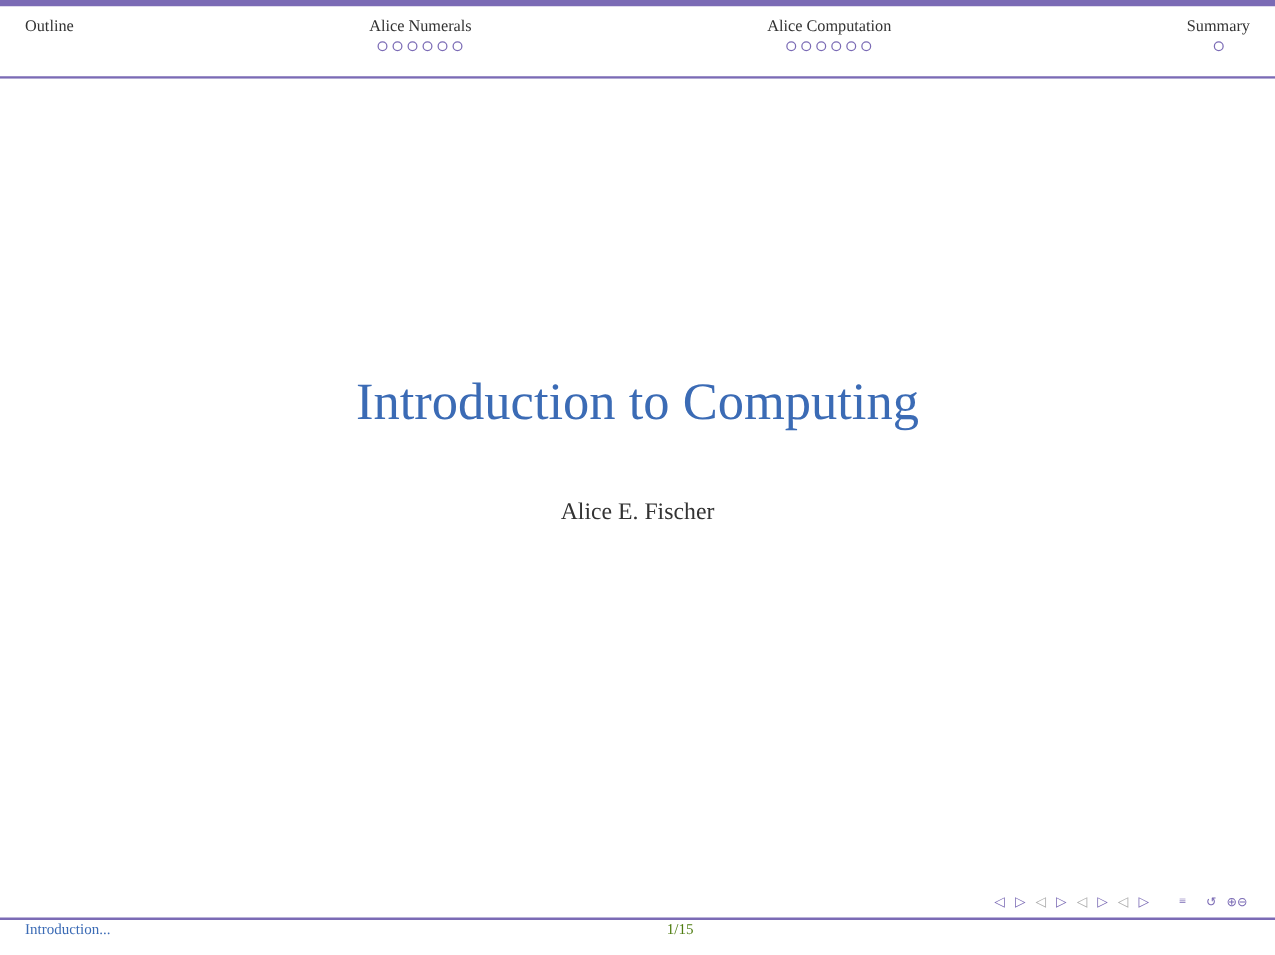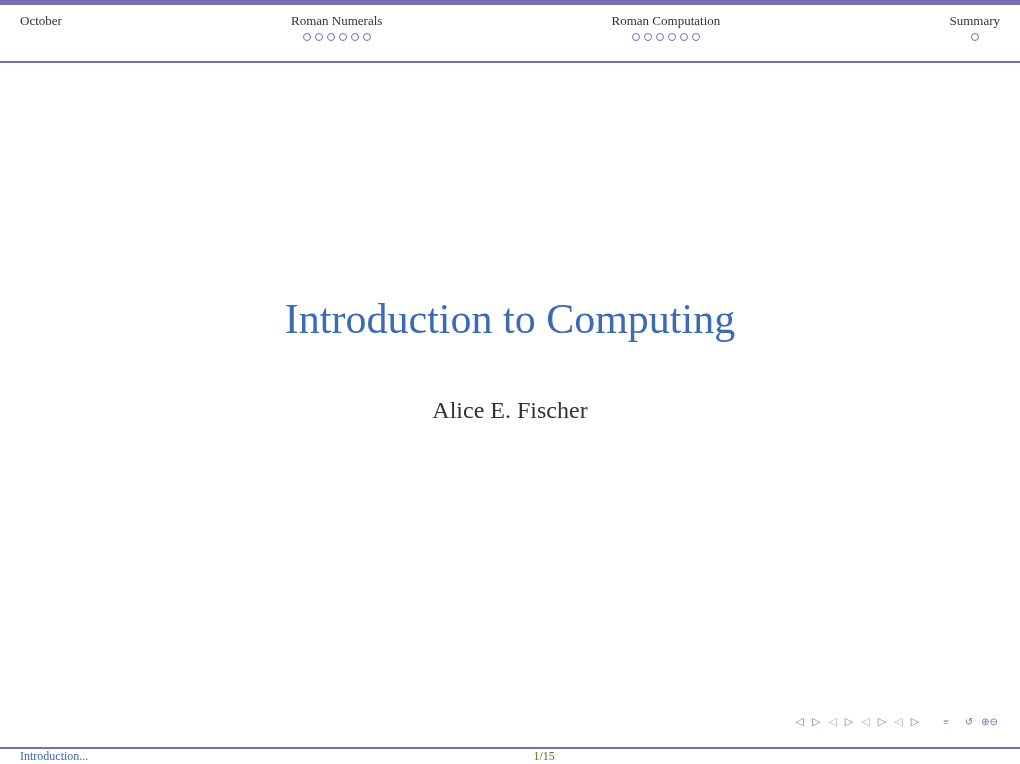--- a/index.html
+++ b/index.html
@@ -70,21 +70,21 @@
     .slide-title {
       font-size: 42px;
       color: #3b6bb5;
       text-align: center;
       line-height: 1.3;
       margin-bottom: 50px;
       font-weight: normal;
     }
 
     .slide-author {
-      font-size: 24px;
+      font-size: 19px;
       color: #333;
       text-align: center;
       margin-bottom: 50px;
       font-weight: normal;
     }
 
     .slide-date {
       font-size: 22px;
       color: #333;
       text-align: center;
@@ -114,21 +114,21 @@
       color: #7b6bb5;
       font-size: 10px;
       padding: 0 2px;
     }
 
     
     .bottom-bar {
       position: absolute;
       bottom: 0;
       width: 100%;
-      height: 17px;
+      height: 30px;
       border-top: 2px solid #7b6bb5;
       display: flex;
       justify-content: space-between;
       align-items: flex-start;
       padding: 0 20px;
     }
 
     .footer-left {
       font-size: 12px;
       color: #3b6bb5;
@@ -152,37 +152,37 @@
       background: #7b6bb5;
     }
   </style>
 </head>
 <body>
 
 <div class="top-purple-bar"></div>
 
 <div class="top-nav">
   <div class="nav-item">
-    <span class="nav-label">October</span>
-  </div>
-
-  <div class="nav-item">
-    <span class="nav-label">Roman Numerals</span>
+    <span class="nav-label">Outline</span>
+  </div>
+
+  <div class="nav-item">
+    <span class="nav-label">Alice Numerals</span>
     <div class="nav-dots">
       <div class="dot"></div>
       <div class="dot"></div>
       <div class="dot"></div>
       <div class="dot"></div>
       <div class="dot"></div>
       <div class="dot"></div>
     </div>
   </div>
 
   <div class="nav-item">
-    <span class="nav-label">Roman Computation</span>
+    <span class="nav-label">Alice Computation</span>
     <div class="nav-dots">
       <div class="dot"></div>
       <div class="dot"></div>
       <div class="dot"></div>
       <div class="dot"></div>
       <div class="dot"></div>
       <div class="dot"></div>
     </div>
   </div>
 

